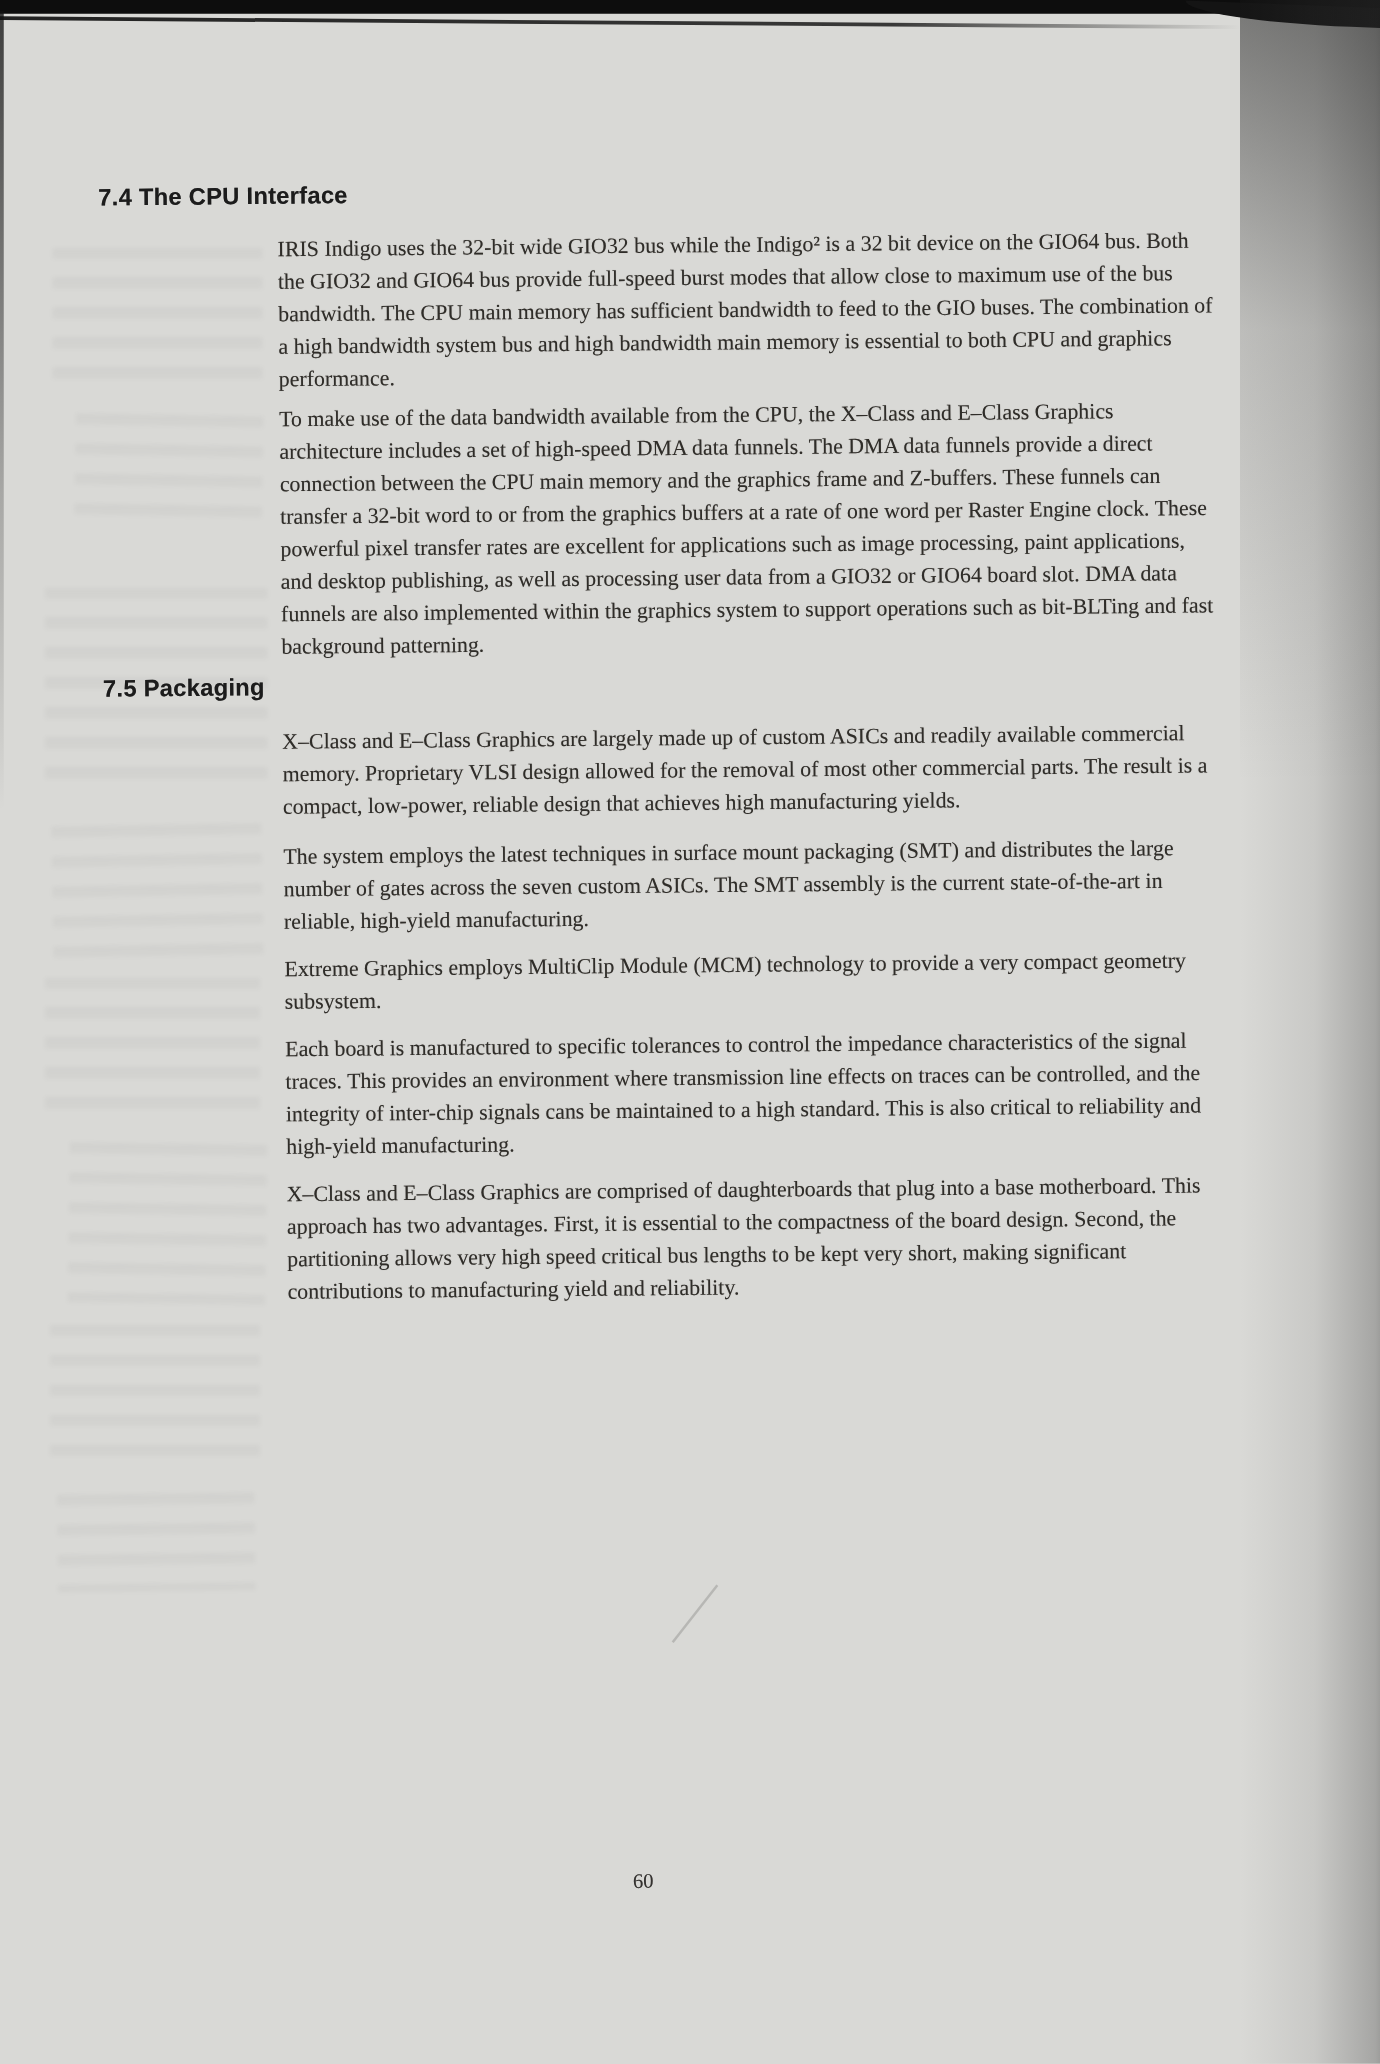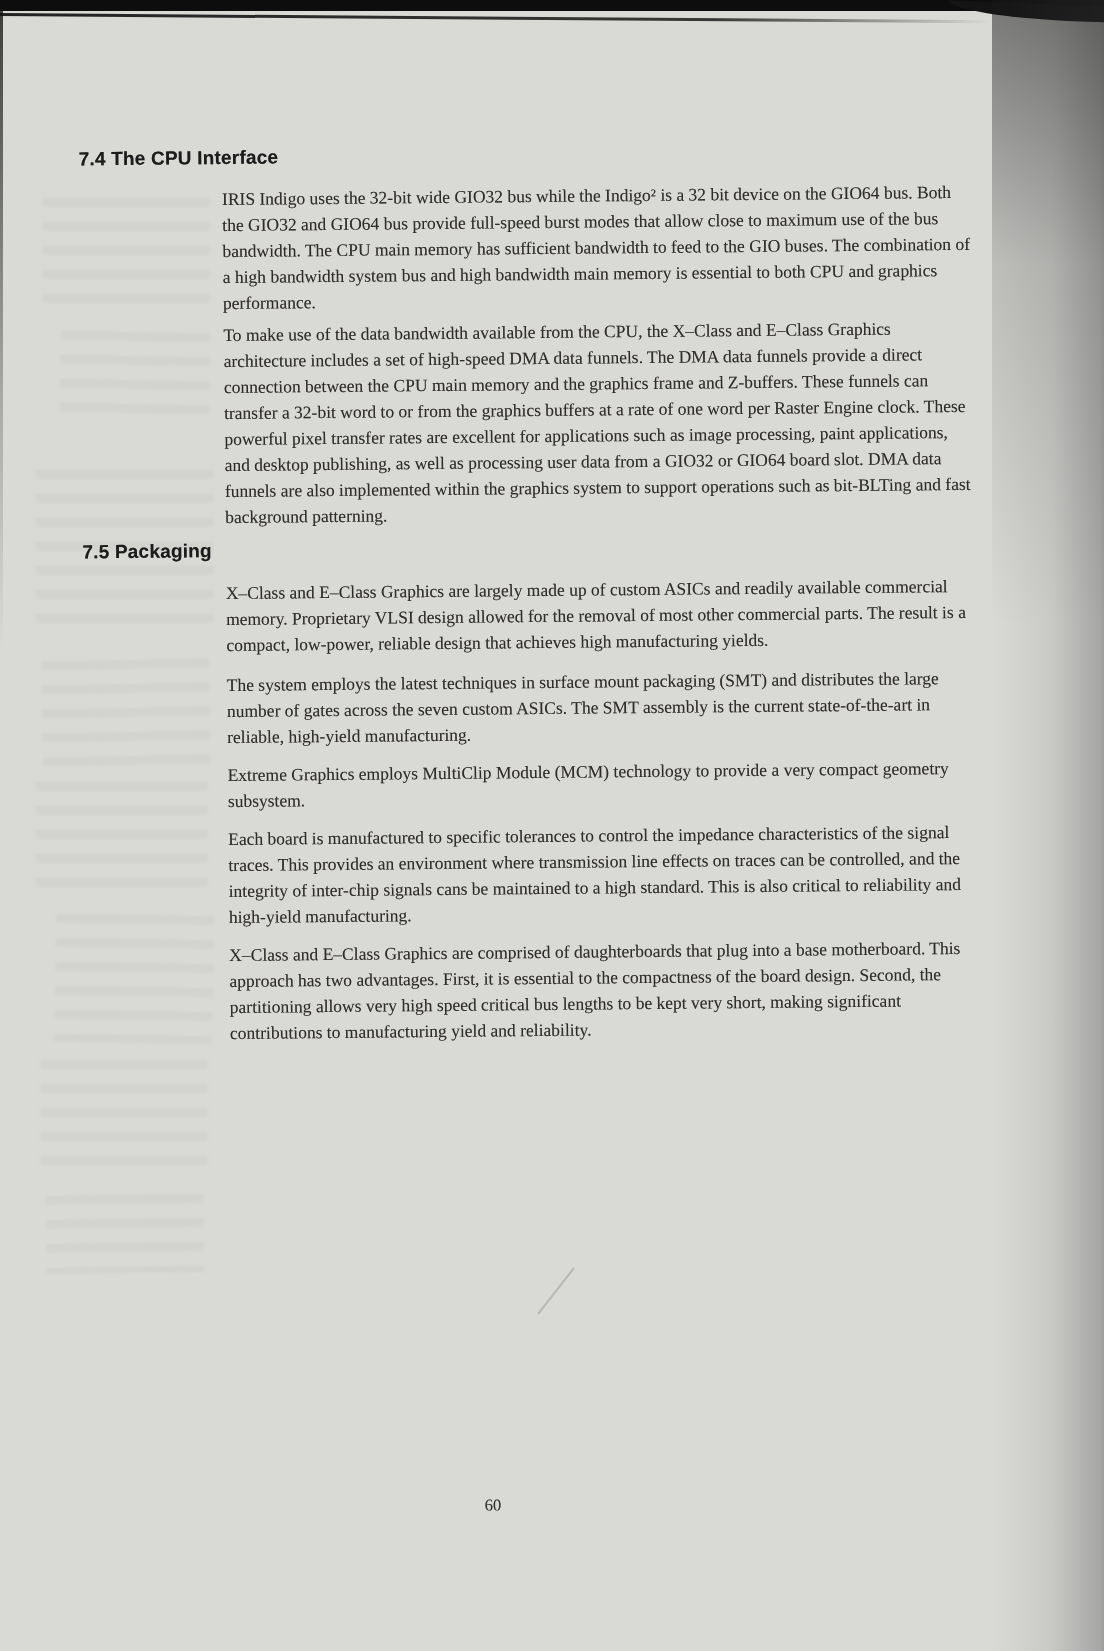--- a/index.html
+++ b/index.html
@@ -66,21 +66,21 @@
   }
   .para {
     position:absolute; left:228px; width:750px;
     font-size:17.5px; line-height:26px;
     color:#2f2d29;
     text-shadow:0 0 0.6px rgba(70,65,60,0.45);
     margin:0;
   }
   .page-number {
     position:absolute; left:478px; top:1498px; width:60px;
-    text-align:left; font-size:16.5px; color:#343230;
+    text-align:center; font-size:16.5px; color:#343230;
     text-shadow:0 0 0.5px rgba(70,65,60,0.4);
   }
 </style>
 </head>
 <body>
 
 <div class="page">
 
   <div class="scan-top-bar"></div>
   <div class="scan-top-corner"></div>

